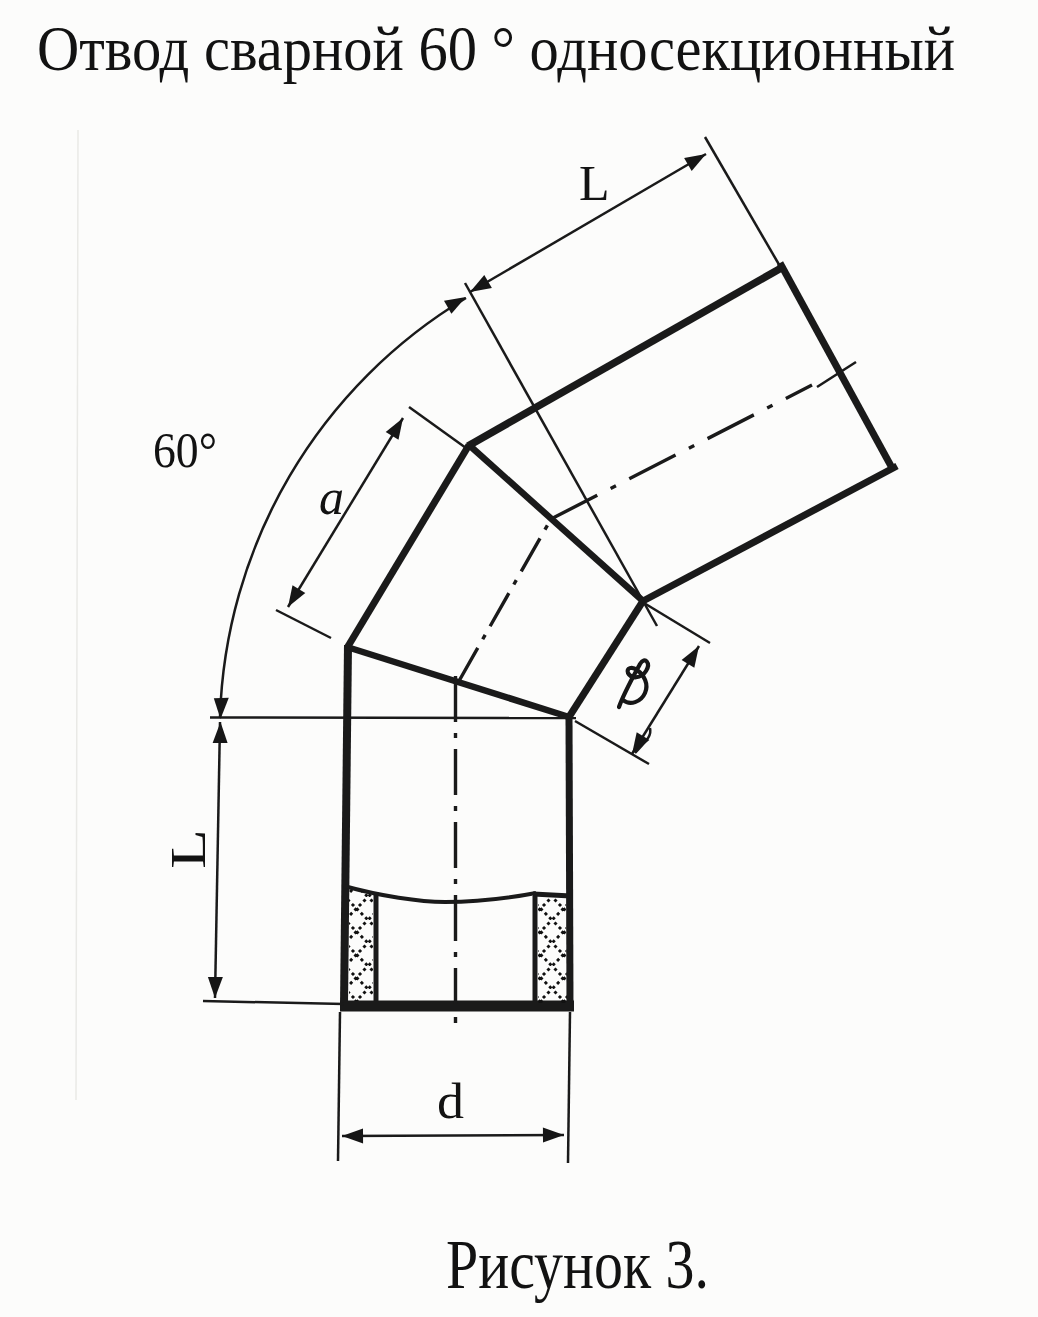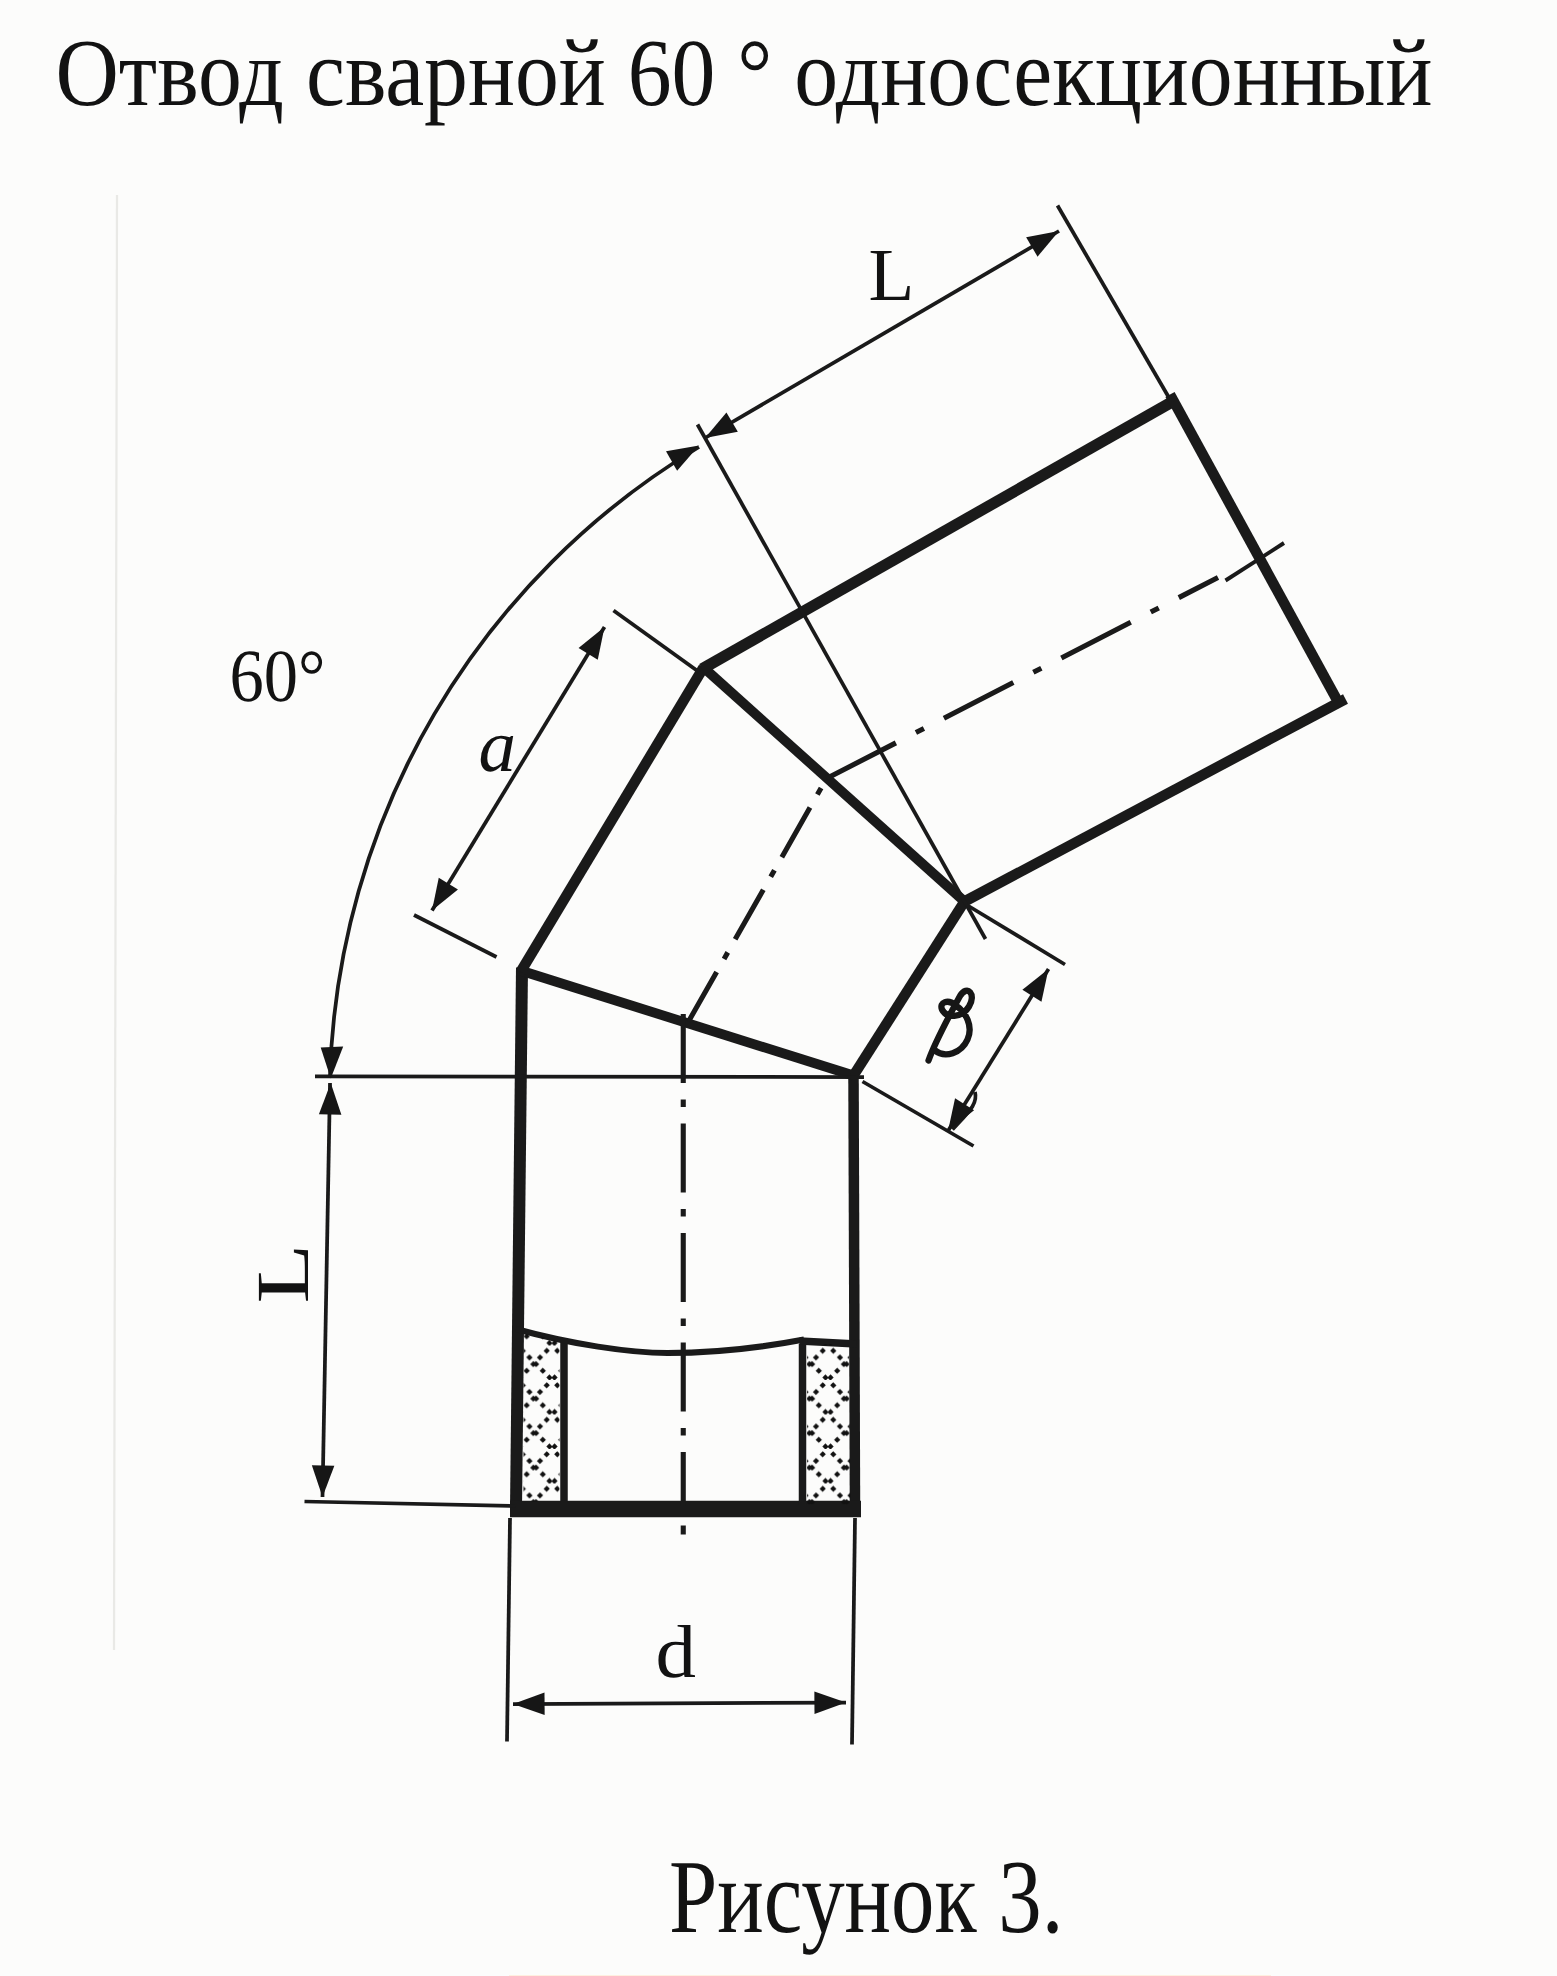--- a/index.html
+++ b/index.html
@@ -1,16 +1,16 @@
 <!DOCTYPE html>
 <html><head>
 <meta charset="utf-8">
 <style>
   html,body{margin:0;padding:0;background:#ffffff;}
-  #page{width:1038px;height:1317px;background:#fdba74;position:relative;overflow:hidden;
+  #page{width:1038px;height:1317px;background:#737373;position:relative;overflow:hidden;
         font-family:"Liberation Serif", serif;}
   svg{display:block;}
 </style>
 </head>
 <body>
 <div id="page">
 <svg width="1038" height="1317" viewBox="0 0 1038 1317">
   <defs>
 
     <pattern id="xhatch" width="23" height="23" patternUnits="userSpaceOnUse">

